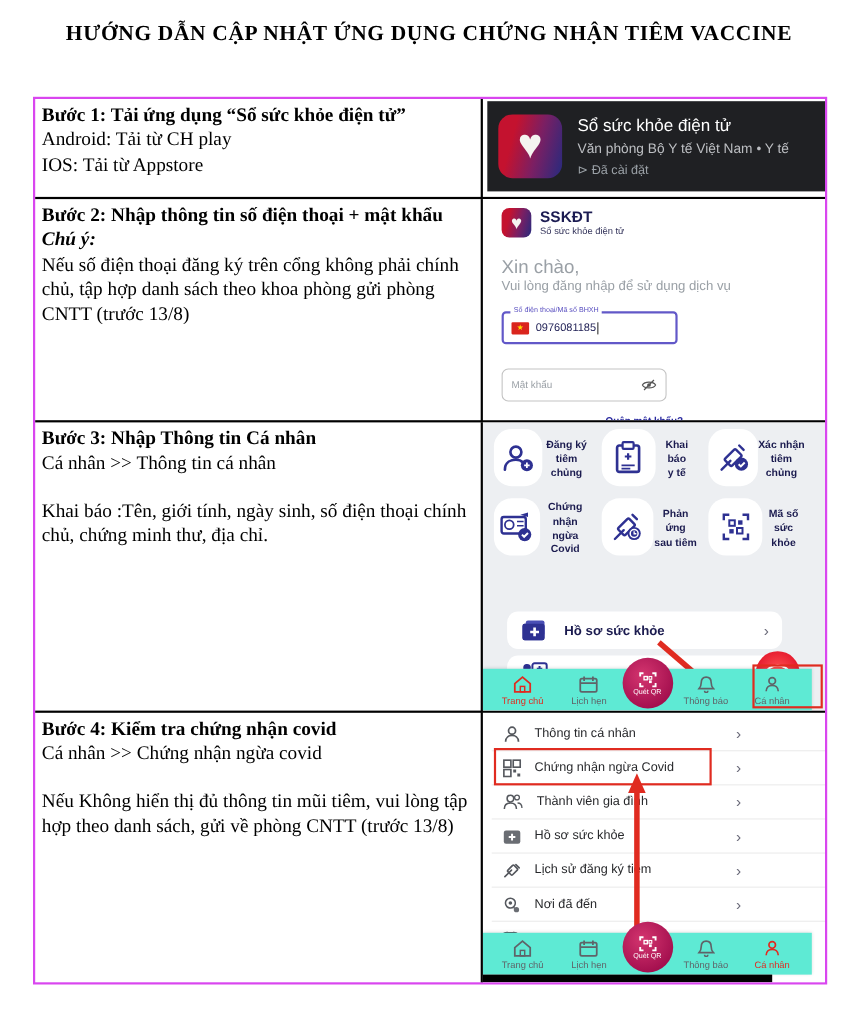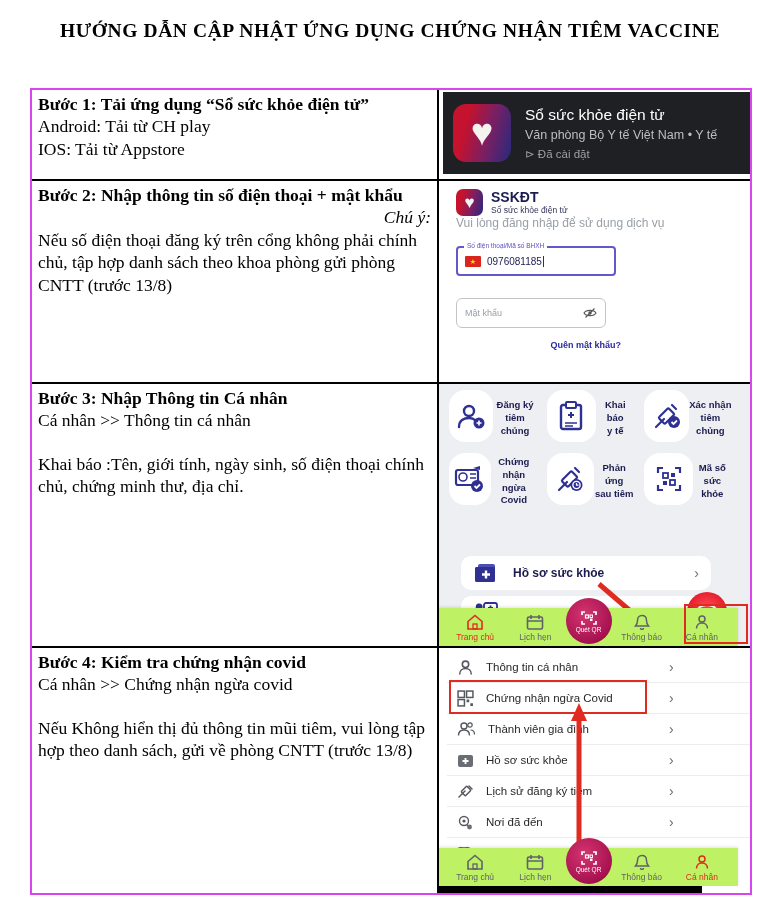--- a/index.html
+++ b/index.html
@@ -10,21 +10,21 @@
     font-size:19.5px; font-weight:bold; letter-spacing:0.6px; color:#000; }
 
   .doc-table { position:absolute; left:30px; top:88px; width:722px; height:807px;
     border:2px solid #d946ef; display:grid; grid-template-columns:407px 1fr;
     grid-template-rows:91px 203px 264px 1fr; }
   .cell { border-right:2px solid #000; border-bottom:2px solid #000; overflow:hidden; position:relative; }
   .cell.last-col { border-right:none; }
   .cell.last-row { border-bottom:none; }
   .txt-cell { padding:3px 6px 0 6px; font-size:17.5px; line-height:1.28; color:#000; }
   .txt-cell .h { font-weight:bold; }
-  .txt-cell .bi { font-weight:normal; font-style:italic;text-align:right; }
+  .txt-cell .bi { font-weight:bold; font-style:italic; }
   .gap { height:21px; }
 
   .shot { font-family:"Liberation Sans", sans-serif; position:absolute; inset:0; }
 
   
   .store { background:#1f2023; position:absolute; left:4px; top:2px; right:0; height:82px;
     display:flex; align-items:center; gap:14px; padding:0 10px; }
   .app-icon { width:58px; height:58px; border-radius:13px; flex:0 0 auto;
     background:linear-gradient(105deg,#c4122f 25%,#7b1f63 60%,#262a7e 100%);
     display:flex; align-items:center; justify-content:center; }
@@ -65,21 +65,21 @@
   .home-card { position:absolute; left:22px; width:250px; height:34px; background:#fff; border-radius:10px;
     display:flex; align-items:center; gap:14px; padding:0 12px; }
   .home-card .lbl { font-size:12px; font-weight:bold; color:#1b1b4f; flex:1; }
   .chev { color:#6b6b7a; font-size:14px; font-family:"Liberation Sans",sans-serif; }
   .badge-24 { position:absolute; right:-16px; top:-4px; width:40px; height:40px; border-radius:50%;
     background:radial-gradient(circle at 50% 45%, #ff5252 0%, #e4172c 70%, #f8c6cc 78%, rgba(248,198,204,0) 85%);
     display:flex; align-items:center; justify-content:center; color:#fff; font-size:11px; font-weight:bold; }
   .badge-24 .inner { border:2px solid #fff; border-radius:50% 50% 50% 4px; padding:1px 4px; font-size:9px; }
 
   
-  .bottom-nav { position:absolute; left:0; right:12px; bottom:0; height:38px; background:#bef264;
+  .bottom-nav { position:absolute; left:0; right:12px; bottom:0; height:38px; background:#5eead4;
     display:flex; align-items:flex-end; padding:0 6px 4px 6px; box-shadow:0 -1px 3px rgba(0,0,0,.12); }
   .nav-item { flex:1; display:flex; flex-direction:column; align-items:center; gap:2px; }
   .nav-label { font-size:8.5px; color:#5f6368; }
   .nav-item.active .nav-label { color:#e02b20; }
   .qr-btn { width:46px; height:46px; border-radius:50%; background:radial-gradient(circle at 40% 35%, #d4356f, #a30f4e 75%);
     display:flex; flex-direction:column; align-items:center; justify-content:center; margin-bottom:-2px;
     color:#fff; flex:0 0 auto; }
   .qr-btn .nav-label { color:#fff; font-size:6.5px; }
   .red-box { position:absolute; border:2px solid #e02b20; }
 
@@ -139,20 +139,21 @@
       <div class="shot login">
         <div class="logo-row">
           <div class="app-icon small">
             <span class="heart">♥</span>
           </div>
           <div>
             <div class="logo-title">SSKĐT</div>
             <div class="logo-sub">Sổ sức khỏe điện tử</div>
           </div>
         </div>
+        <div class="greeting">Xin chào,</div>
         <div class="login-note">Vui lòng đăng nhập để sử dụng dịch vụ</div>
         <div class="phone-field">
           <span class="phone-label">Số điện thoại/Mã số BHXH</span>
           <span class="flag">
               <span>★</span>
             </span>
           <span class="phone-value">0976081185</span>
         </div>
         <div class="pass-field">
           <span class="pass-ph">Mật khẩu</span>

